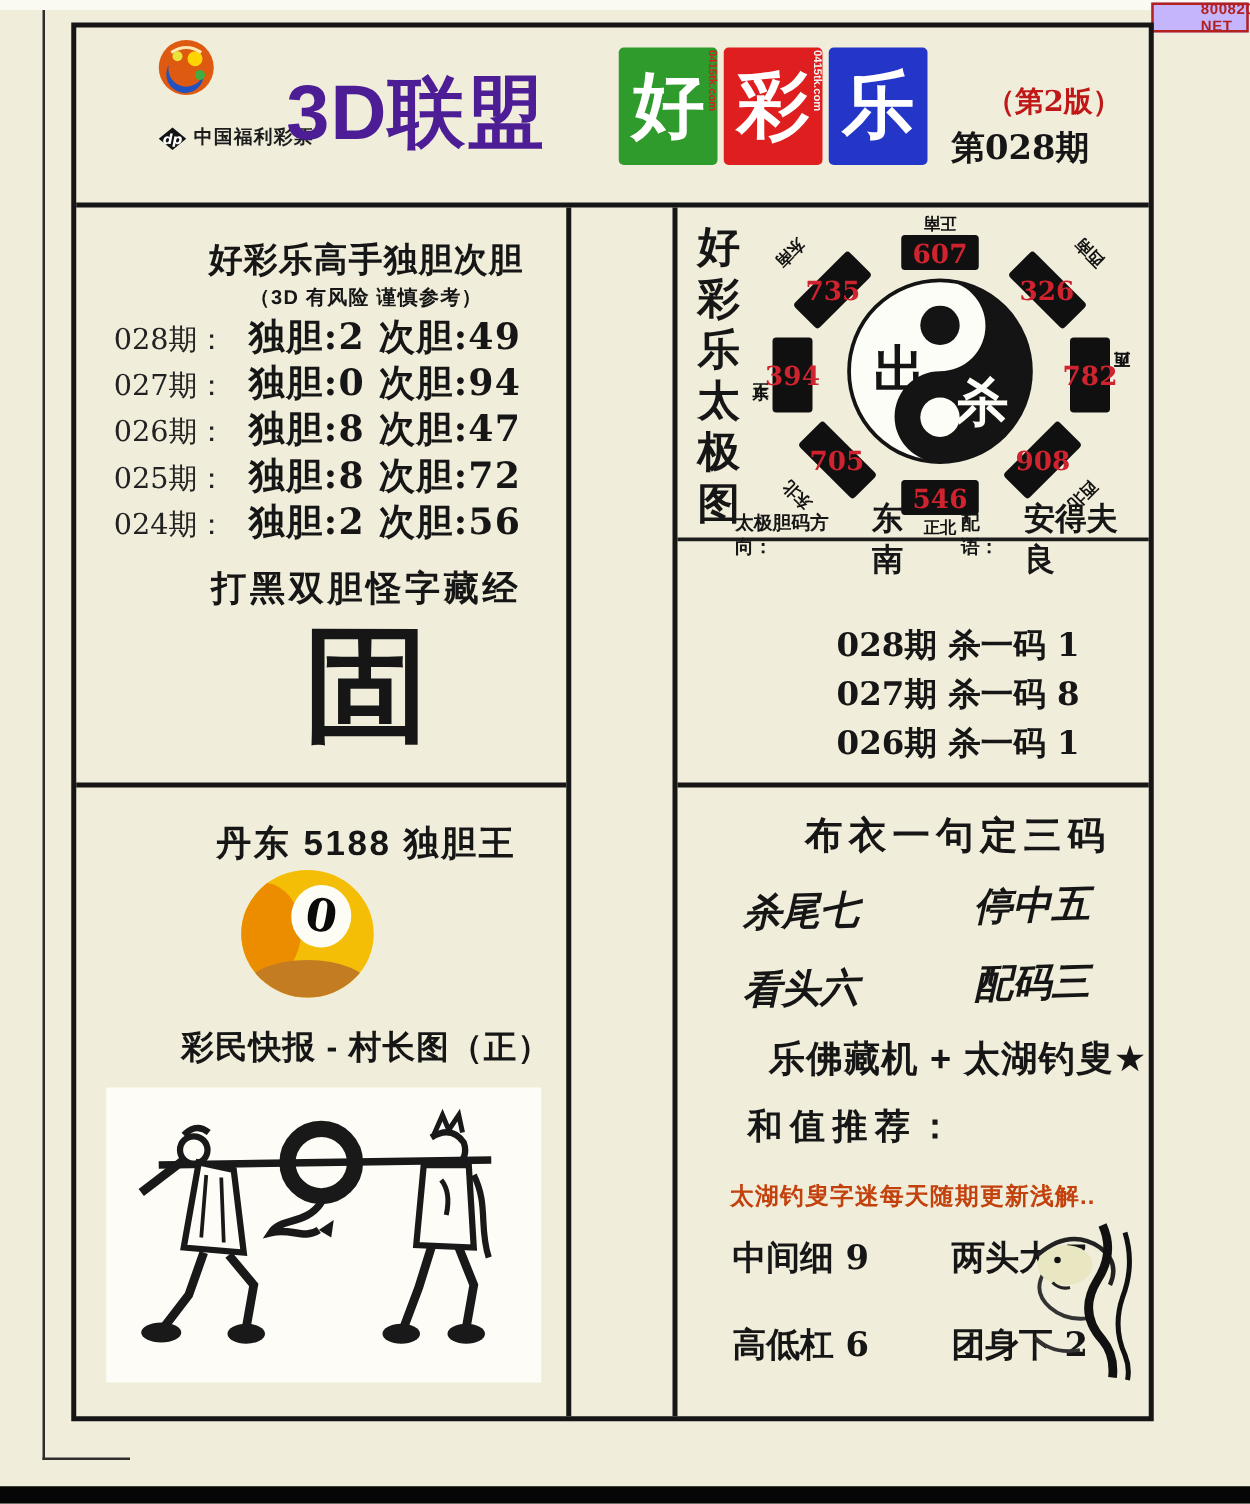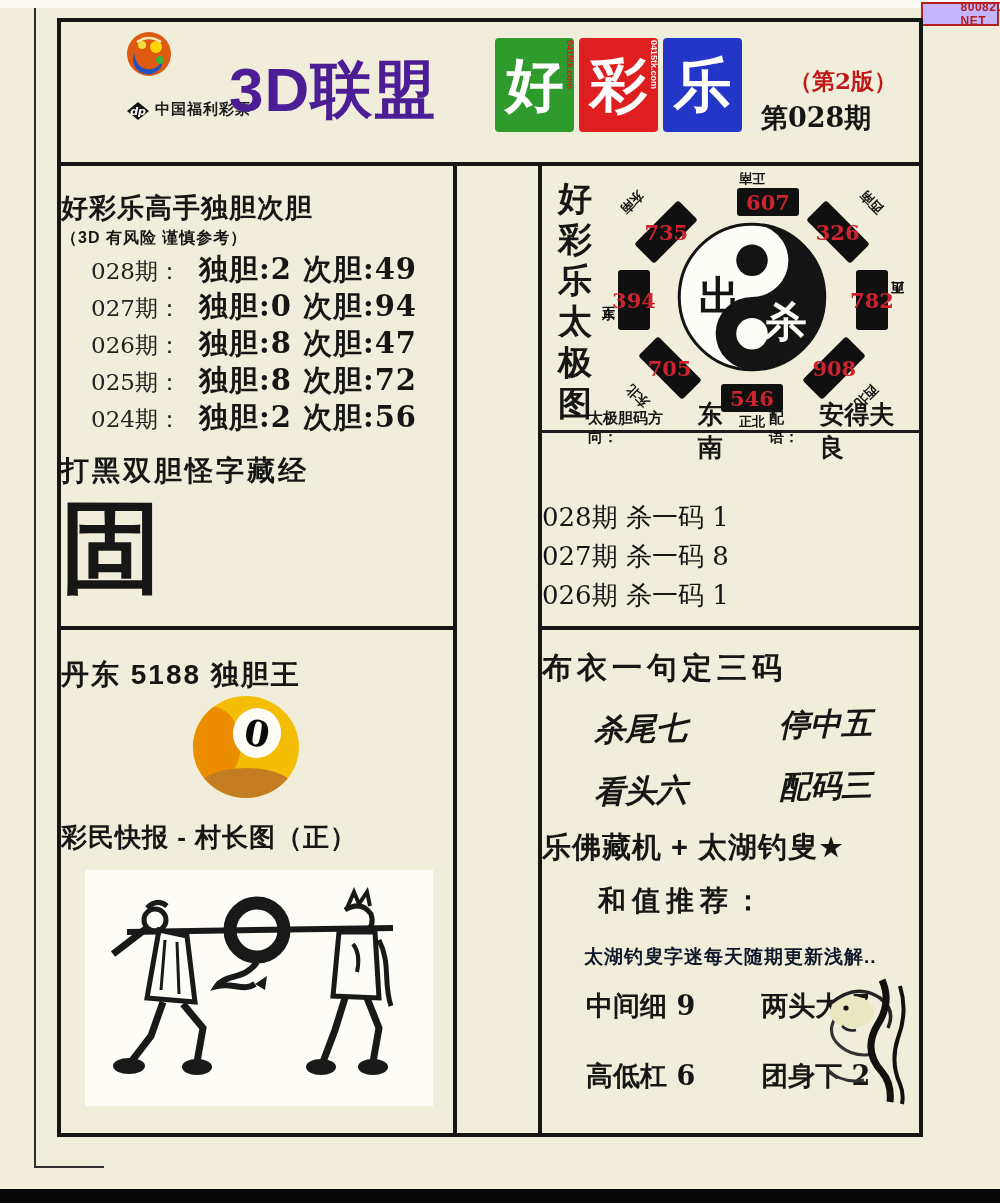--- a/index.html
+++ b/index.html
@@ -6,21 +6,21 @@
   html,body { width:1000px; height:1203px; }
   body {
     position:relative;
     background:#f0edda;
     font-family:"Liberation Sans","DejaVu Sans",sans-serif;
     color:#161616;
     overflow:hidden;
   }
   .abs { position:absolute; }
   .serif { font-family:"DejaVu Serif","Liberation Serif",serif; }
-  .center { text-align:left; }
+  .center { text-align:center;margin-left:36px; }
 
   
   .top-white { left:0; top:0; width:1000px; height:8px; background:#fbfaf2; }
   .crop-v { left:34px; top:8px; width:2px; height:1160px; background:#2e2e2e; }
   .crop-foot { left:34px; top:1166px; width:70px; height:2px; background:#2e2e2e; }
   .bottom-bar { left:0; top:1189px; width:1000px; height:14px; background:#060606; }
   .corner-box {
     left:921px; top:2px; width:78px; height:24px;
     border:2px solid #b32020; background:#c4b5fd;
     color:#b32020; font-size:12px; font-weight:bold;
@@ -81,45 +81,45 @@
   .tile { position:absolute; width:62px; height:28px; background:#101010; border-radius:3px;
     display:flex; align-items:center; justify-content:center; transform:translate(-50%,-50%); }
   .tile .tnum { color:#cf2430; font-family:"DejaVu Serif","Liberation Serif",serif; font-size:21px; font-weight:bold; white-space:nowrap; }
   .tile.vert { width:32px; height:60px; }
   .tile.diag-l { transform:translate(-50%,-50%) rotate(-45deg); }
   .tile.diag-r { transform:translate(-50%,-50%) rotate(45deg); }
   .tile.diag-l .tnum { transform:rotate(45deg); }
   .tile.diag-r .tnum { transform:rotate(-45deg); }
   .tlabel { position:absolute; font-size:13px; font-weight:900; color:#111; transform:translate(-50%,-50%); white-space:nowrap; }
   .tlabel.vtext { writing-mode:vertical-rl; text-orientation:upright; }
-  .pos-n  { left:210px; top:36px;margin-left:16px; }   .lab-n  { left:210px; top:12px; transform:translate(-50%,-50%) rotate(180deg); }
+  .pos-n  { left:210px; top:36px; }   .lab-n  { left:210px; top:12px; transform:translate(-50%,-50%) rotate(180deg); }
   .pos-nw { left:124px; top:66px; }   .lab-nw { left:90px;  top:36px; transform:translate(-50%,-50%) rotate(135deg); }
   .pos-ne { left:296px; top:66px; }   .lab-ne { left:330px; top:36px; transform:translate(-50%,-50%) rotate(-135deg); }
   .pos-w  { left:92px;  top:134px; }  .lab-w  { left:66px;  top:130px; }
   .pos-e  { left:330px; top:134px; }  .lab-e  { left:356px; top:138px; transform:translate(-50%,-50%) rotate(180deg); }
   .pos-sw { left:128px; top:202px; }  .lab-sw { left:96px;  top:230px; transform:translate(-50%,-50%) rotate(-135deg); }
   .pos-se { left:292px; top:202px; }  .lab-se { left:324px; top:230px; transform:translate(-50%,-50%) rotate(135deg); }
   .pos-s  { left:210px; top:232px; }  .lab-s  { left:210px; top:256px; }
   .taiji-caption { left:46px; top:232px; width:330px; display:flex; align-items:baseline; gap:6px; }
   .cap-label { font-size:15px; font-weight:900; }
   .cap-value { font-family:"DejaVu Serif","Liberation Serif",serif; font-size:25px; font-weight:bold; }
   .cap-gap { width:10px; }
 
   
   .kill-sec { position:absolute; left:0; top:270px; width:100%; height:194px; }
   .kill-title { left:0; top:18px; width:100%; font-size:28px; font-weight:900; letter-spacing:3px; }
-  .kill-rows { left:0; top:62px; width:100%; font-family:"DejaVu Serif","Liberation Serif",serif; font-size:26px; font-weight:400; line-height:39px; }
+  .kill-rows { left:0; top:62px; width:100%; font-family:"DejaVu Serif","Liberation Serif",serif; font-size:26px; font-weight:700; line-height:39px; }
 
   
   .rb-title { left:0; top:18px; width:100%; font-size:30px; font-weight:900; letter-spacing:5px; }
   .hand-row { left:52px; display:flex; gap:92px; font-family:"DejaVu Serif","Liberation Serif",serif; font-style:italic; font-weight:900; font-size:31px; transform:rotate(-1.5deg); }
   .hand-1 { top:76px; } .hand-2 { top:138px; }
   .combo-line { left:0; top:198px; width:100%; font-size:29px; font-weight:900; letter-spacing:1px; }
   .sum-title { left:56px; top:252px; font-size:28px; font-weight:900; letter-spacing:6px; }
-  .rb-note { left:42px; top:314px; font-size:19px; font-weight:900; color:#0f172a; letter-spacing:1px; }
+  .rb-note { left:42px; top:314px; font-size:19px; font-weight:900; color:#c2410c; letter-spacing:1px; }
   .sum-row { left:44px; display:flex; gap:66px; font-family:"DejaVu Serif","Liberation Serif",serif; font-size:27px; font-weight:900; }
   .sum-1 { top:358px; } .sum-2 { top:428px; }
   .ink-drawing { left:266px; top:342px; width:112px; height:136px; }
 </style>
 </head>
 <body>
 
 <div class="abs top-white"></div>
 <div class="abs crop-v"></div>
 <div class="abs crop-foot"></div>

